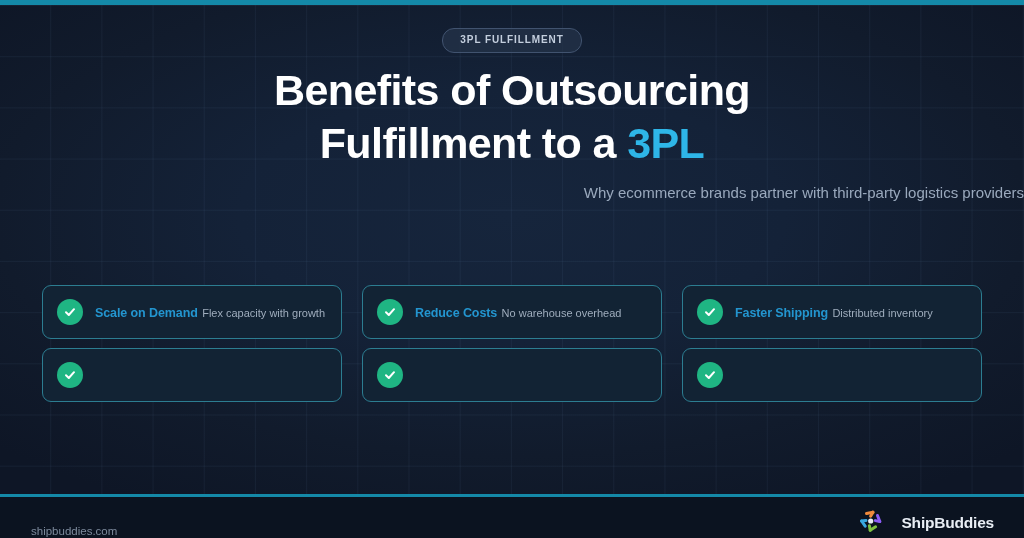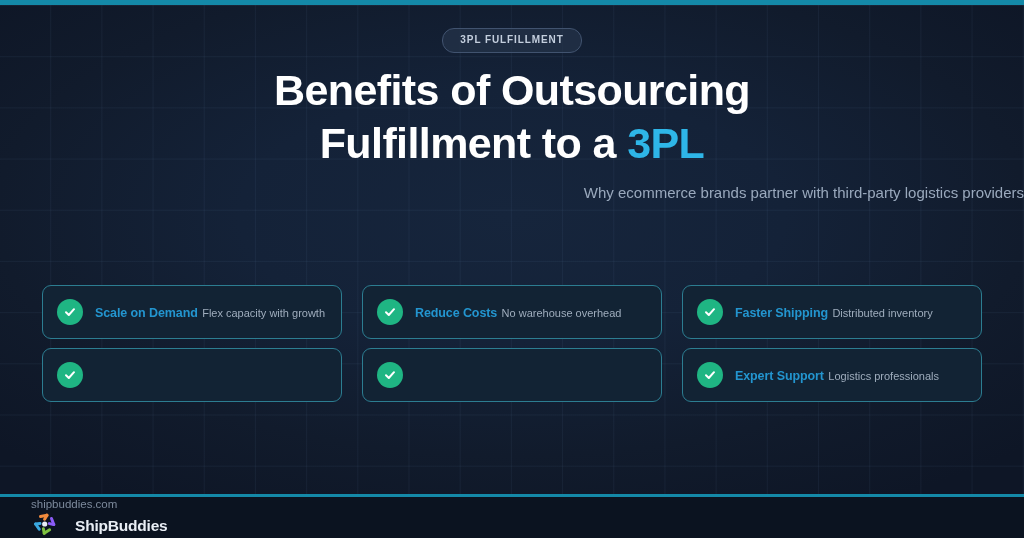--- a/index.html
+++ b/index.html
@@ -155,24 +155,23 @@
     bottom: 41px;
     height: 3px;
     background: #1489a8;
   }
   .footer {
     position: absolute;
     left: 0; right: 0; bottom: 0;
     height: 41px;
     background: #0b1320;
     display: flex;
-    align-items: flex-start;
+    align-items: flex-end;
     justify-content: space-between;
     padding: 0 30px 0 31px;
-    flex-direction: column;
   }
   .footer-site {
     color: #7d8a9c;
     font-size: 11.5px;
     line-height: 14px;
   }
   .brand {
     display: flex;
     align-items: center;
     gap: 16px;
@@ -262,24 +261,20 @@
             <path d="M3 7.3 L5.8 10 L11 4.2" fill="none" stroke="#ffffff" stroke-width="2" stroke-linecap="round" stroke-linejoin="round"></path>
           </svg>
         </span>
       </div>
 
       <div class="card">
         <span class="check">
           <svg width="14" height="14" viewBox="0 0 14 14" aria-hidden="true">
             <path d="M3 7.3 L5.8 10 L11 4.2" fill="none" stroke="#ffffff" stroke-width="2" stroke-linecap="round" stroke-linejoin="round"></path>
           </svg>
-        </span>
-        <span class="card-text">
-          <span class="card-title">Expert Support</span>
-          <span class="card-desc">Logistics professionals</span>
         </span>
       </div>
 
     </div>
 
     <div class="footer-rule"></div>
 
     <div class="footer">
       <span class="footer-site">shipbuddies.com</span>
       <span class="brand">

